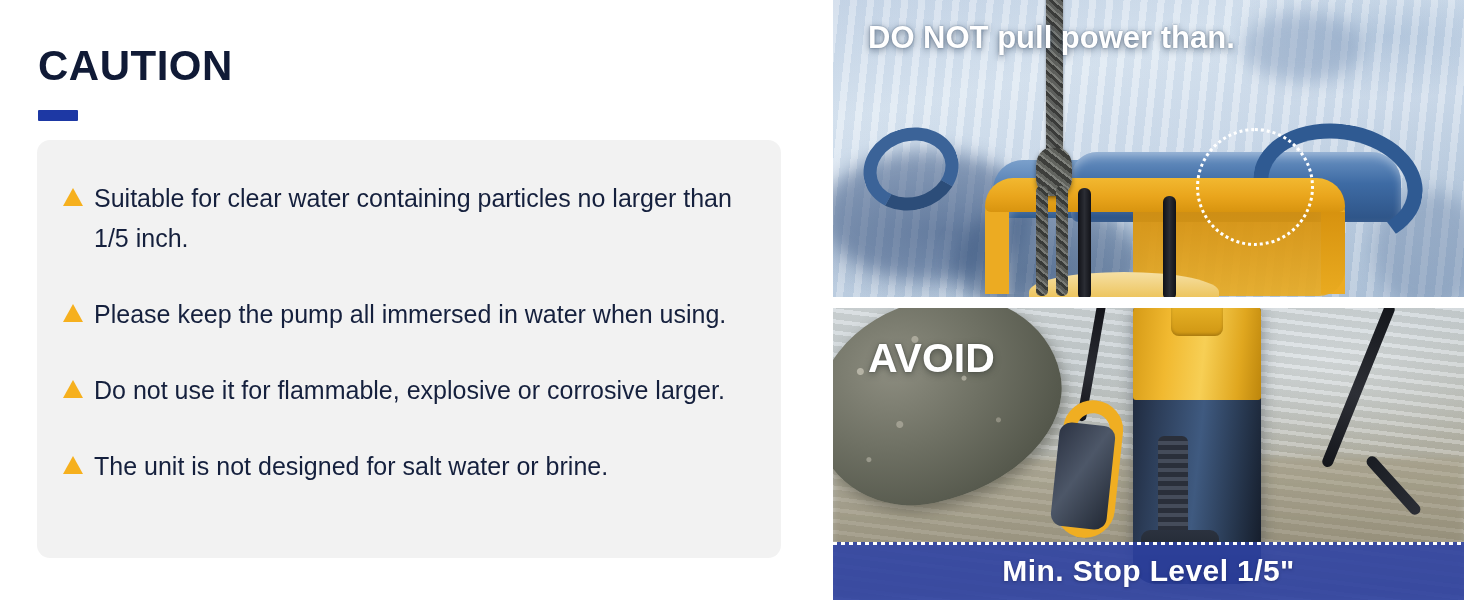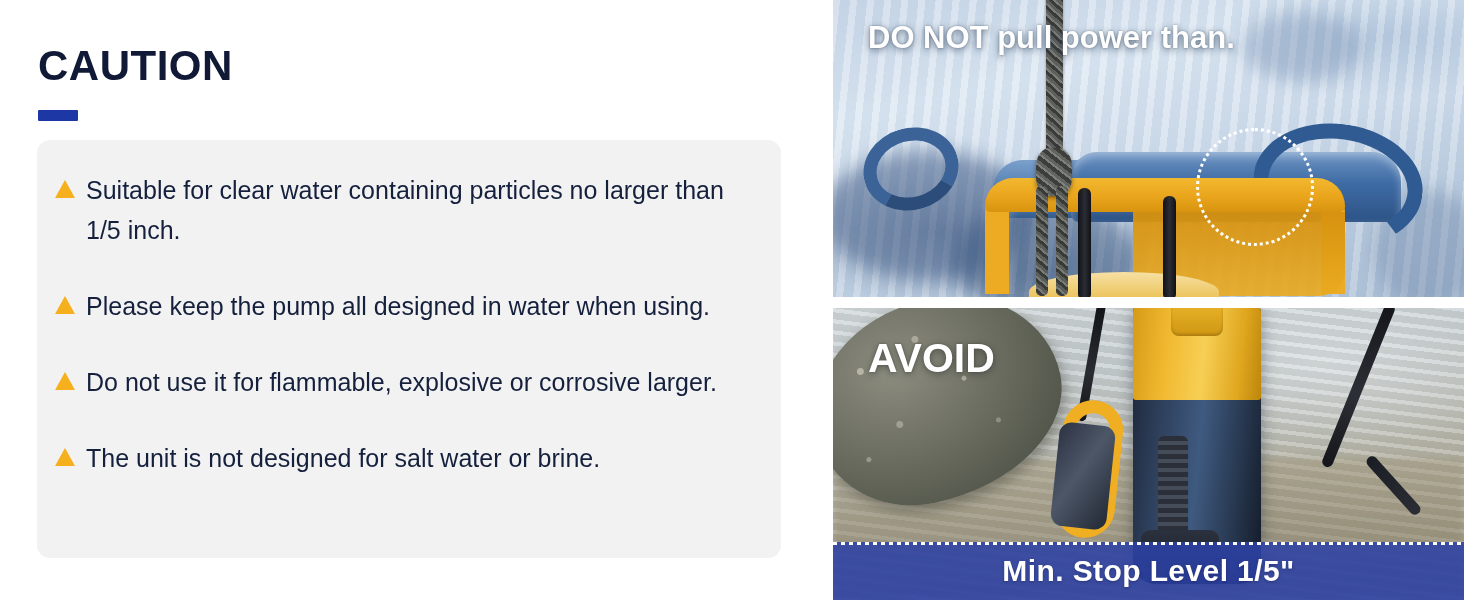--- a/index.html
+++ b/index.html
@@ -56,21 +56,21 @@
     top: 140px;
     width: 744px;
     height: 418px;
     background: #f2f2f2;
     border-radius: 13px;
     box-sizing: border-box;
     padding: 30px 28px 22px 18px;
   }
   .bullet-list {
     list-style: none;
-    margin: 0;
+    margin: 8px;
     padding: 0;
   }
   .bullet-item {
     display: flex;
     align-items: flex-start;
     margin-bottom: 36px;
   }
   .bullet-item:last-child {
     margin-bottom: 0;
   }
@@ -528,21 +528,21 @@
           </span>
           <span class="bullet-text">Suitable for clear water containing particles no larger than 1/5 inch.</span>
         </li>
 
         <li class="bullet-item">
           <span class="tri-icon">
             <svg width="20" height="18" viewBox="0 0 20 18" aria-hidden="true">
               <polygon points="10,0 20,18 0,18" fill="#f6b01e"></polygon>
             </svg>
           </span>
-          <span class="bullet-text">Please keep the pump all designed in water when using.</span>
+          <span class="bullet-text">Please keep the pump all immersed in water when using.</span>
         </li>
 
         <li class="bullet-item">
           <span class="tri-icon">
             <svg width="20" height="18" viewBox="0 0 20 18" aria-hidden="true">
               <polygon points="10,0 20,18 0,18" fill="#f6b01e"></polygon>
             </svg>
           </span>
           <span class="bullet-text">Do not use it for flammable, explosive or corrosive larger.</span>
         </li>

